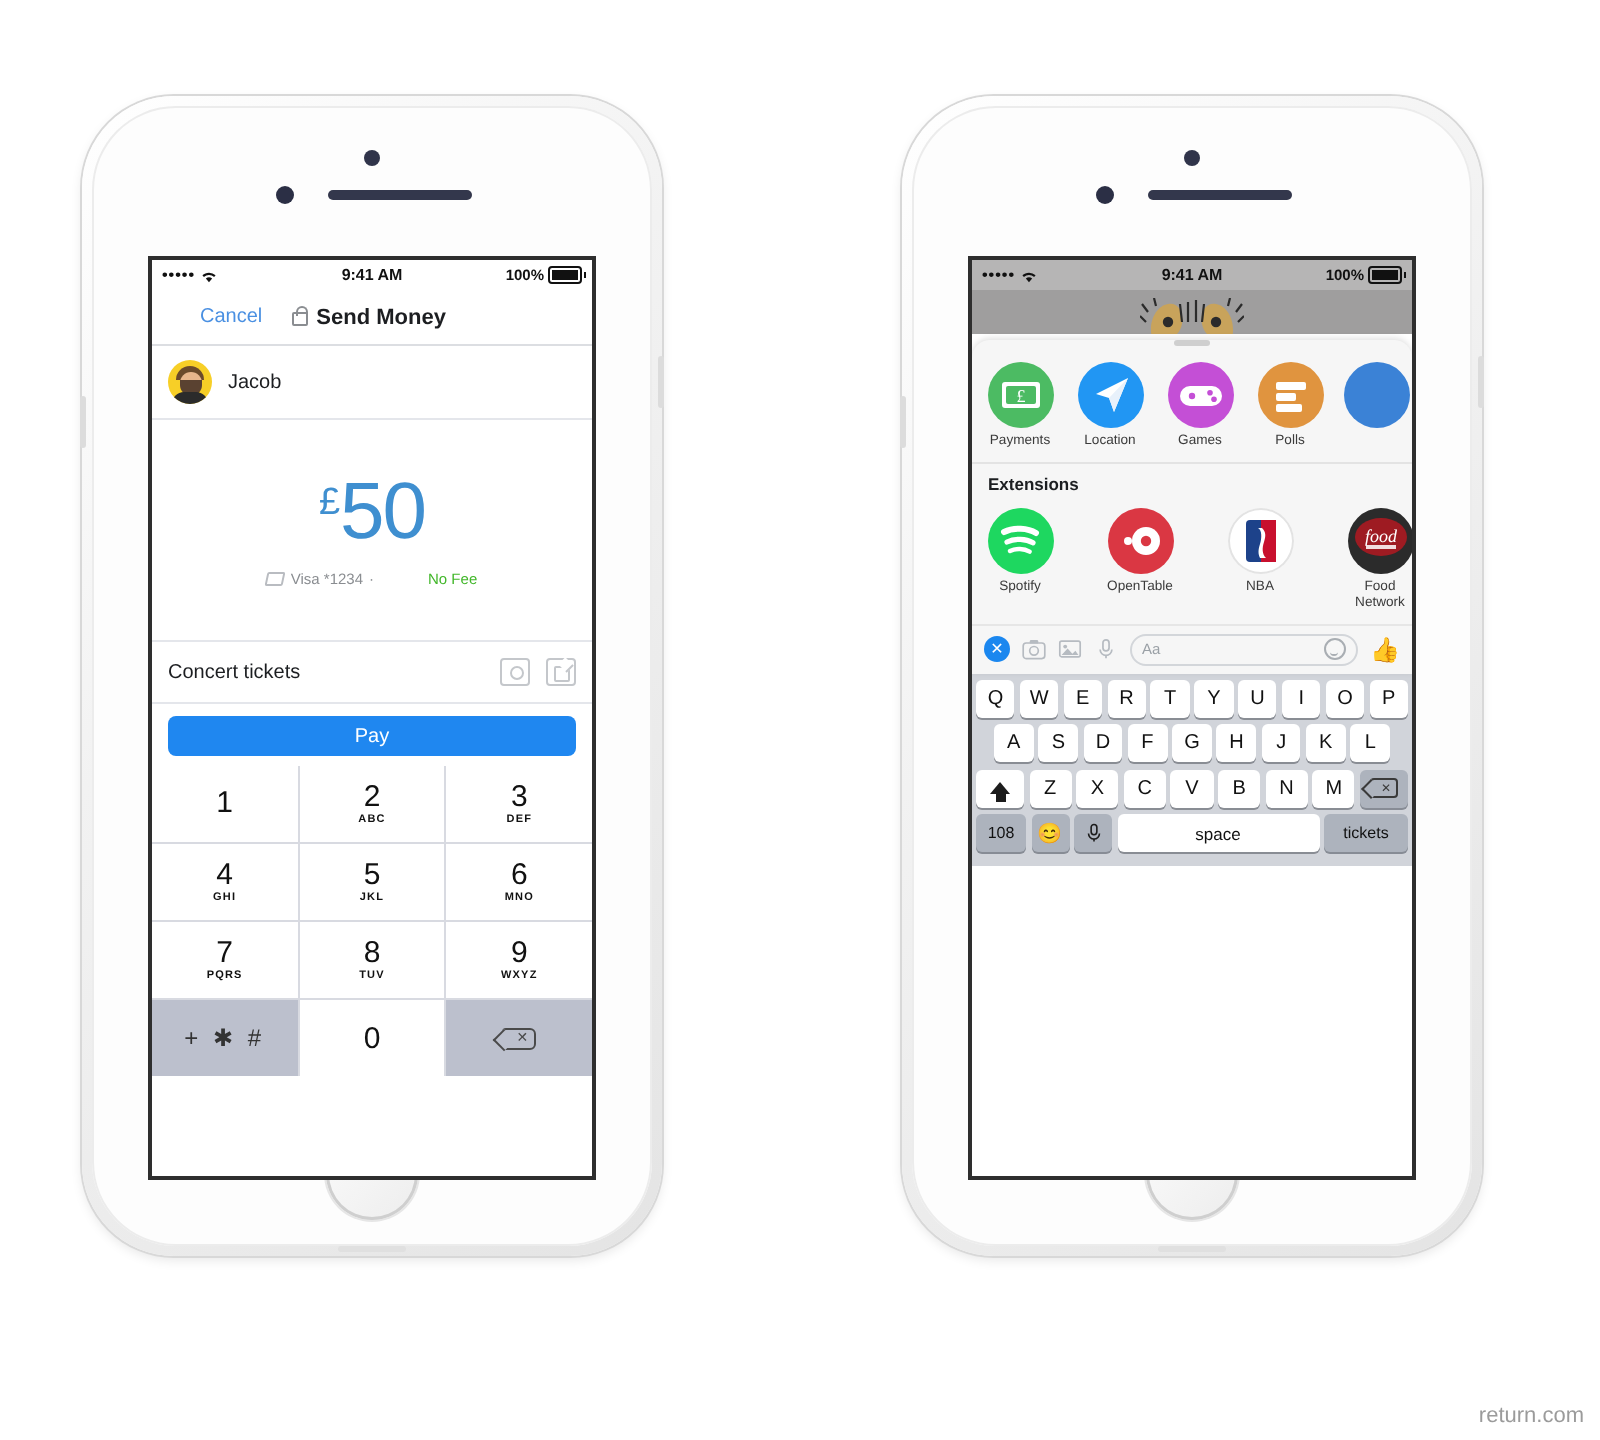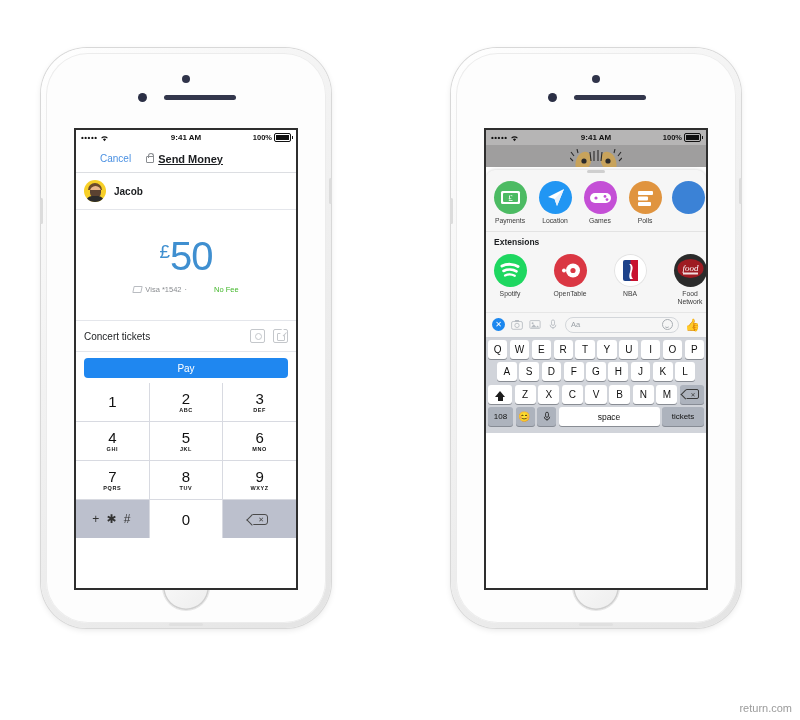--- a/index.html
+++ b/index.html
@@ -45,34 +45,34 @@
   .sb-right{flex:1;display:flex;align-items:center;justify-content:flex-end;gap:2px;}
   .batt{width:15px;height:7px;border:1px solid #111;border-radius:2px;position:relative;}
   .batt::after{content:"";position:absolute;right:-3px;top:1.5px;width:1.5px;height:3px;background:#111;}
   .batt i{position:absolute;left:1px;top:1px;bottom:1px;right:1px;background:#111;display:block;}
 
   
   .navbar{height:27px;display:flex;align-items:center;padding:0 24px;
     border-bottom:1px solid #dcdee2;background:#fff;}
   .nav-cancel{color:#4a90e2;font-size:10px;}
   .nav-title-wrap{flex:1;display:flex;align-items:center;justify-content:center;gap:4px;}
-  .nav-title{font-size:11px;font-weight:bold;color:#1c1e21;text-decoration:underline;}
+  .nav-title{font-size:11px;font-weight:bold;color:#1c1e21;}
   .lock{width:6px;height:5px;border:1.2px solid #8a8d91;border-radius:1px;position:relative;margin-top:2px;}
   .lock::before{content:"";position:absolute;left:1px;top:-4px;width:4px;height:4px;
     border:1.2px solid #8a8d91;border-bottom:none;border-radius:3px 3px 0 0;}
   .nav-spacer{width:34px;}
 
   .recipient{height:36px;display:flex;align-items:center;gap:8px;padding:0 8px;
     border-bottom:1px solid #e4e6eb;}
   .avatar{width:22px;height:22px;border-radius:50%;background:#f7cf27;position:relative;overflow:hidden;flex:0 0 auto;}
   .avatar .hair{position:absolute;left:4px;top:3px;width:14px;height:7px;border-radius:7px 7px 0 0;background:#6b4a2b;}
   .avatar .face{position:absolute;left:5.5px;top:6px;width:11px;height:11px;border-radius:50%;background:#e8b68c;}
   .avatar .beard{position:absolute;left:5.5px;top:10px;width:11px;height:8px;border-radius:0 0 6px 6px;background:#5a4231;}
   .avatar .body{position:absolute;left:2px;bottom:0;width:18px;height:6px;border-radius:6px 6px 0 0;background:#2b2b2b;}
-  .rec-name{font-size:10px;color:#1c1e21;font-weight:bold;}
+  .rec-name{font-size:10px;color:#1c1e21;}
 
   .amount-area{height:110px;display:flex;flex-direction:column;align-items:center;
     justify-content:center;border-bottom:1px solid #e4e6eb;background:#fff;}
   .amount{color:#3f8fd0;font-weight:300;line-height:1;display:flex;align-items:flex-start;}
   .amount .cur{font-size:19px;margin-top:6px;}
   .amount .val{font-size:40px;letter-spacing:-1px;}
   .fund{display:flex;align-items:center;gap:3px;margin-top:9px;font-size:7.5px;color:#8a8d91;}
   .card-ico{width:7px;height:5px;border:1px solid #b9bcc1;border-radius:1px;transform:skewX(-12deg);}
   .nofee{color:#42b72a;margin-left:24px;}
 
@@ -231,21 +231,21 @@
         <span class="rec-name">Jacob</span>
       </div>
 
       <div class="amount-area">
         <div class="amount">
           <span class="cur">£</span>
           <span class="val">50</span>
         </div>
         <div class="fund">
           <span class="card-ico"></span>
-          <span>Visa *1542</span>
+          <span>Visa *1234</span>
           <span>·</span>
           <span class="nofee">No Fee</span>
         </div>
       </div>
 
       <div class="memo">
         <span class="memo-text">Concert tickets</span>
         <span class="ico-btn ico-cam"></span>
         <span class="ico-btn ico-gif"></span>
       </div>

